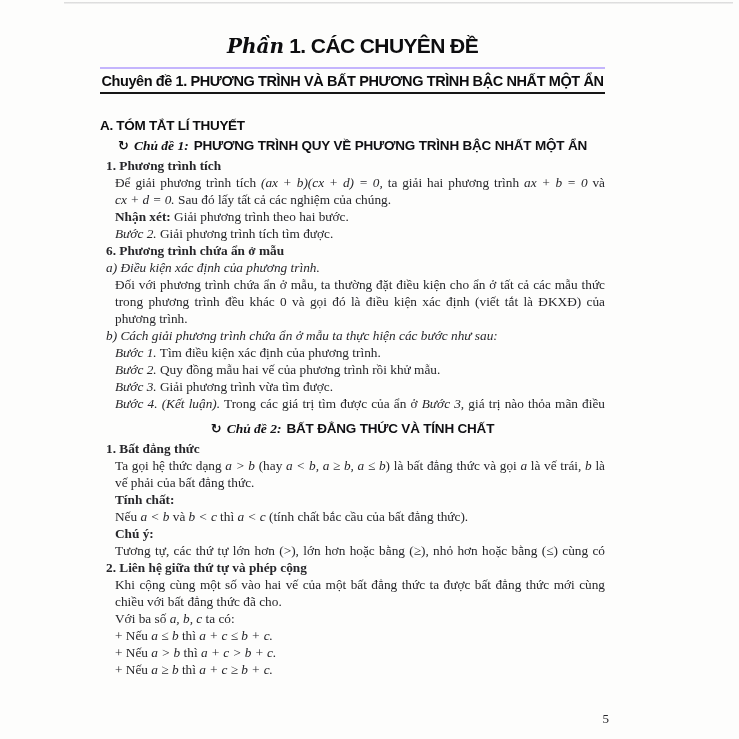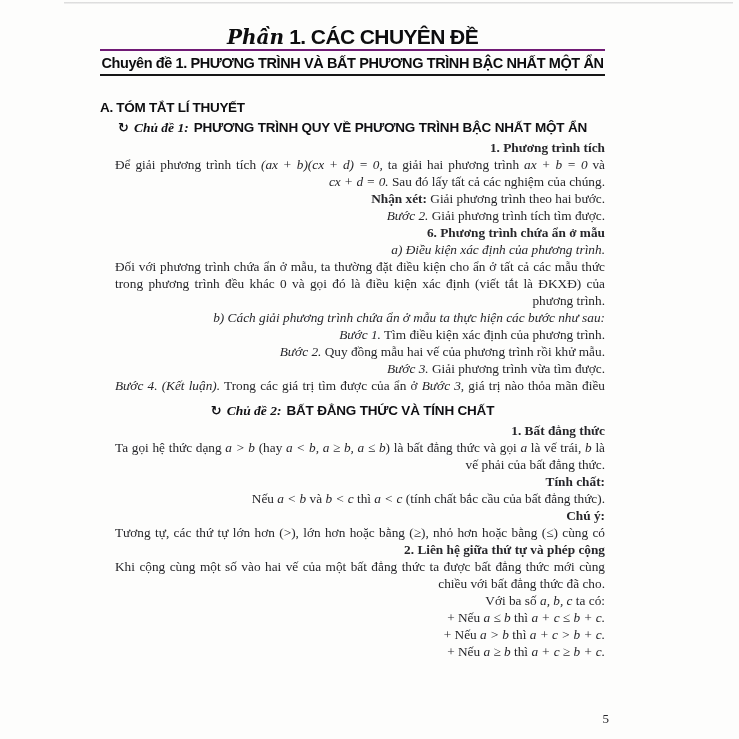--- a/index.html
+++ b/index.html
@@ -6,42 +6,42 @@
   .page {
     position:relative; width:739px; height:739px; background:#fdfdfc;
     font-family:"Liberation Serif", serif; color:#26262a; overflow:hidden;
   }
   .top-edge {
     position:absolute; top:2px; left:64px; right:6px; height:2px;
     background:linear-gradient(#d6d6d6, #f4f4f4);
   }
   .content { position:absolute; left:100px; top:13px; width:505px; }
   .part-title {
-    text-align:center; color:#0d0d0f; margin-top:12px; white-space:nowrap;
+    text-align:center; color:#0d0d0f; margin-top:21px; white-space:nowrap;
   }
   .part-script {
     font-family:"DejaVu Serif", serif; font-style:italic; font-weight:bold;
     font-size:20px;
   }
   .part-rest {
     font-family:"Liberation Sans", sans-serif; font-weight:bold;
     font-size:21px; letter-spacing:-0.6px;
   }
   .banner {
-    border-top:2px solid #701a75; border-bottom:2px solid #161616;
+    margin-top:9px; border-top:2px solid #c4b5fd; border-bottom:2px solid #161616;
     padding:4px 0 3px; text-align:center;
     font-family:"Liberation Sans", sans-serif; font-weight:bold;
     font-size:14.5px; letter-spacing:-0.4px; color:#0d0d0f; white-space:nowrap;
   }
   .section-a {
     margin-top:24px; font-family:"Liberation Sans", sans-serif; font-weight:bold;
     font-size:13.5px; letter-spacing:-0.3px; color:#0d0d0f;
   }
   .body-blocks { margin-top:3px; }
-  .line { font-size:13.3px; line-height:17px;text-align:right; }
+  .line { font-size:13.3px; line-height:17px; }
   .ind0 { padding-left:6px; }
   .ind1 { padding-left:15px; }
   .just { text-align:justify; text-align-last:justify; }
   .s-n { font-style:normal; }
   .s-b { font-weight:bold; }
   .s-i { font-style:italic; }
   .s-m { font-style:italic; }
   .topic {
     text-align:center; font-size:13.5px; line-height:20px; margin:2px 0 1px;
     color:#101014; white-space:nowrap;

